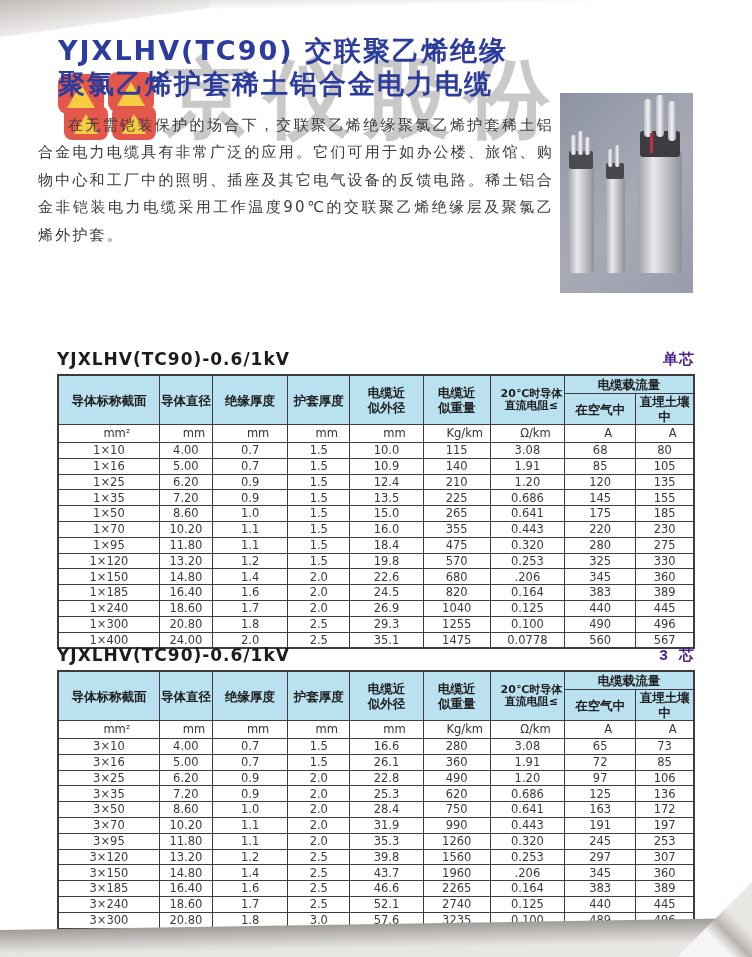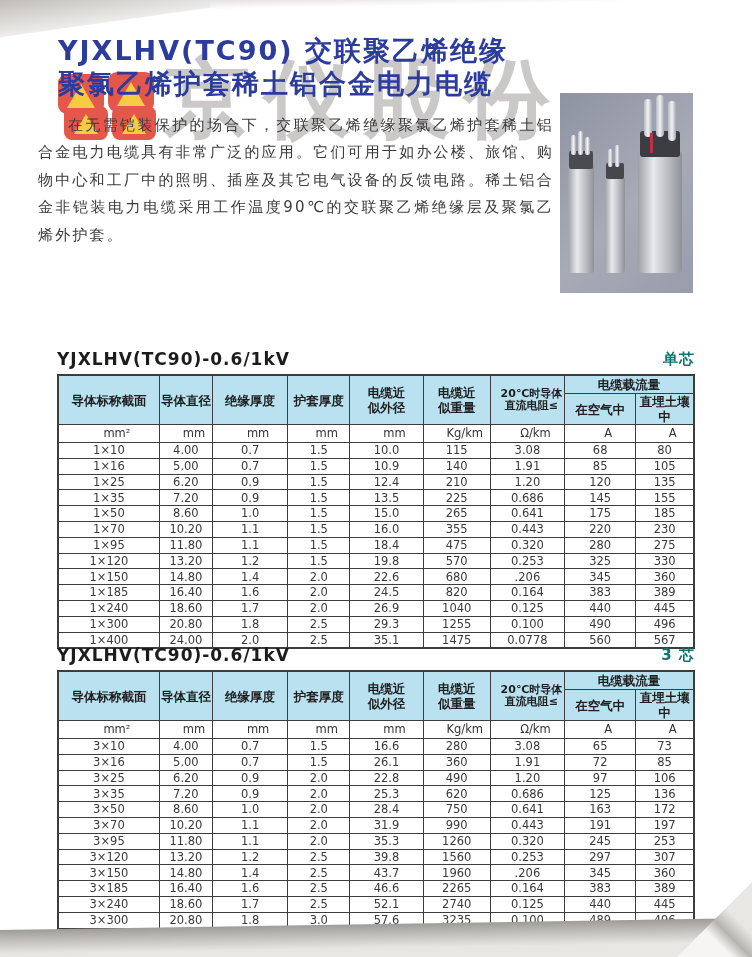--- a/index.html
+++ b/index.html
@@ -27,21 +27,21 @@
     color:#3b3b3b;text-align:justify;letter-spacing:2.2px;}
   .intro p{margin:0;text-indent:2em;}
   
   .photo{position:absolute;left:560px;top:93px;width:133px;height:200px;
     background:linear-gradient(135deg,#8e93a2,#a8abb6 55%,#989cab);}
   
   .tsec{position:absolute;left:57px;width:638px;}
   .sec1{top:349px;} .sec2{top:645px;}
   .cap-row{display:flex;justify-content:space-between;align-items:flex-end;margin-bottom:5px;}
   .cap{font-size:17px;font-weight:bold;color:#1c1c1c;letter-spacing:1px;}
-  .core{font-size:15px;font-weight:bold;color:#0f766e;letter-spacing:1px;}
+  .core{font-size:15px;font-weight:bold;color:#4c1d95;letter-spacing:1px;font-family:Liberation Mono, monospace;}
   table{border-collapse:collapse;width:638px;table-layout:fixed;}
   th,td{border:1px solid #3d3d3d;text-align:center;vertical-align:middle;padding:0;
     font-family:"DejaVu Sans","Liberation Sans",sans-serif;}
   thead th{background:#b9e1ef;font-size:12.5px;font-weight:bold;color:#1e1e1e;
     line-height:15px;white-space:pre-line;height:17px;}
   thead th.small{font-size:11px;line-height:12px;letter-spacing:0;padding-left:8px;}
   tr.unit-row td{background:#ffffff;font-size:11.5px;color:#333;height:17px;line-height:17px;font-weight:normal;padding-left:16px;}
   tbody td{font-size:11.5px;color:#3a3a3a;height:14.8px;line-height:14.5px;}
   table{border:2px solid #3d3d3d;}
 </style>

